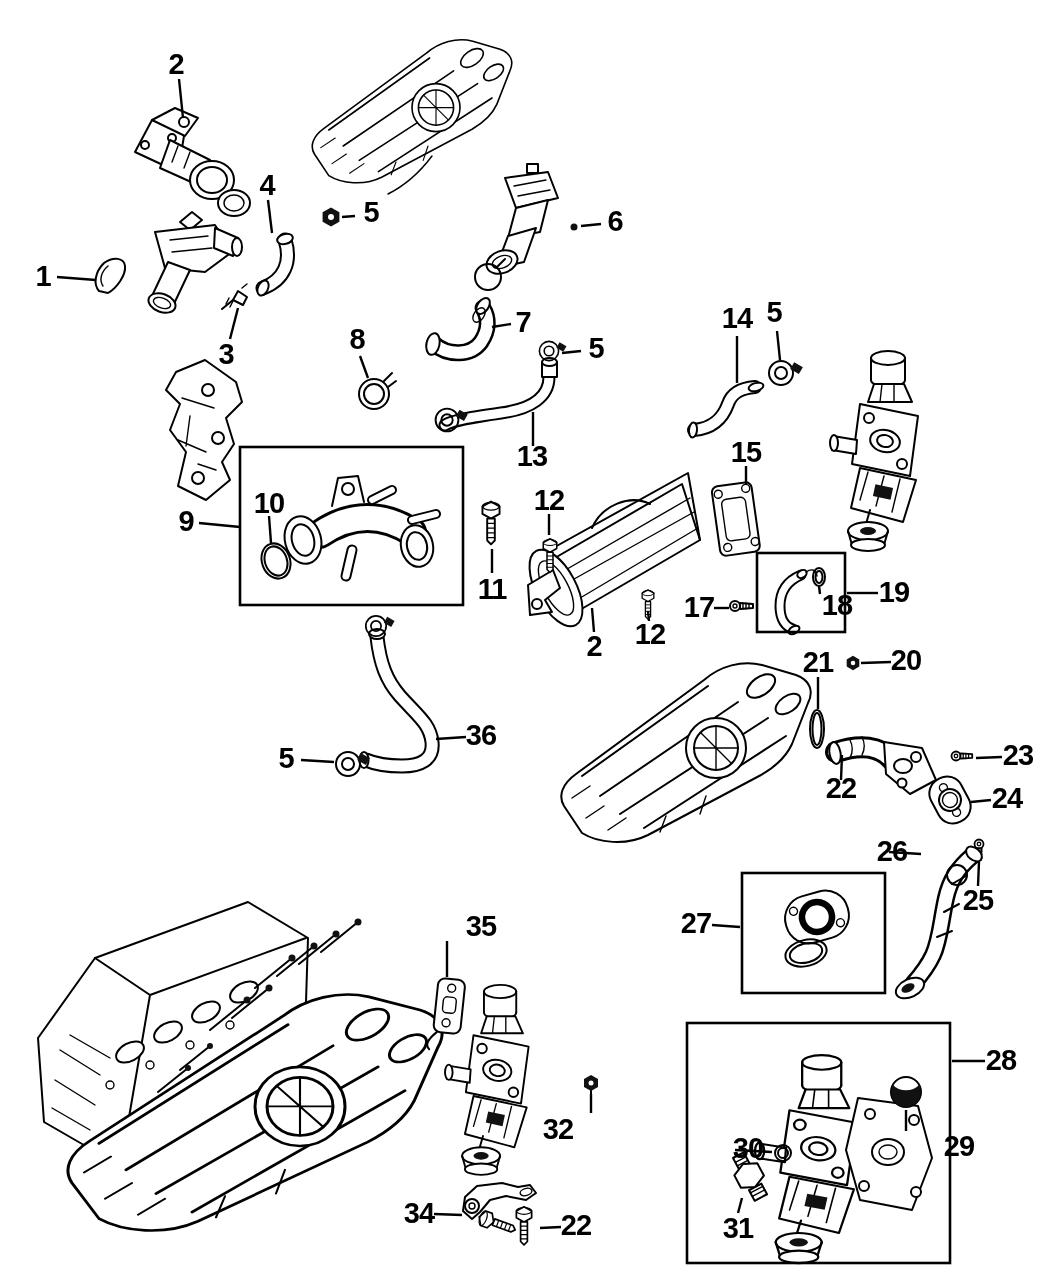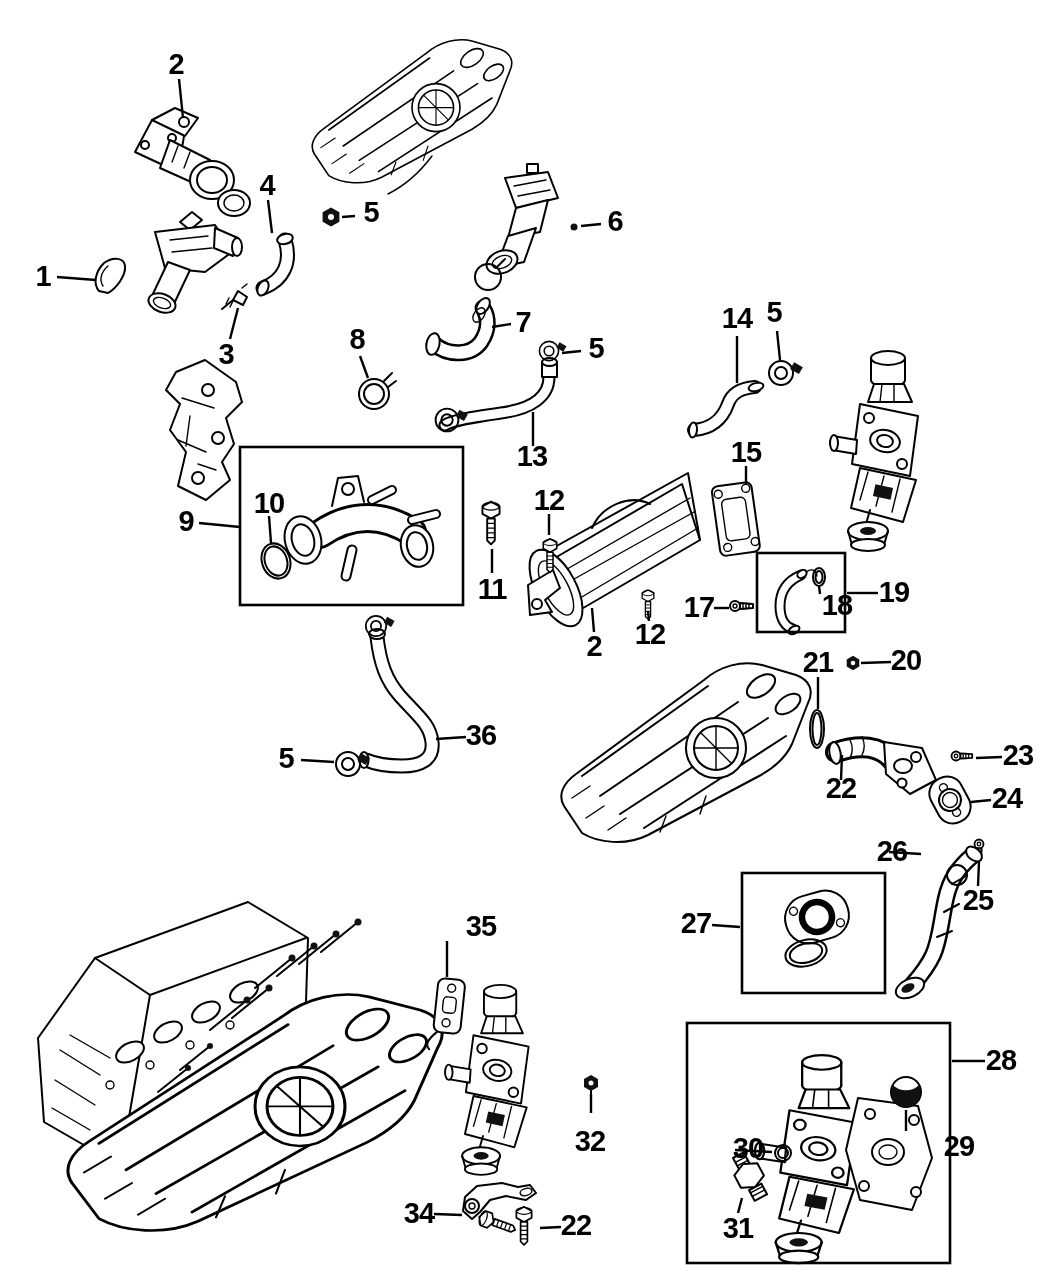--- a/index.html
+++ b/index.html
@@ -435,20 +435,20 @@
       <span class="callout" style="left: 841px; top: 748px; margin-top: 40px;">22</span>
       <span class="callout" style="left: 1018px; top: 755px;">23</span>
       <span class="callout" style="left: 1007px; top: 798px;">24</span>
       <span class="callout" style="left: 978px; top: 900px;">25</span>
       <span class="callout" style="left: 892px; top: 851px;">26</span>
       <span class="callout" style="left: 696px; top: 923px;">27</span>
       <span class="callout" style="left: 1001px; top: 1060px;">28</span>
       <span class="callout" style="left: 959px; top: 1146px;">29</span>
       <span class="callout" style="left: 748px; top: 1148px;">30</span>
       <span class="callout" style="left: 738px; top: 1228px;">31</span>
-      <span class="callout" style="left: 590px; top: 1129px; margin-top: 12px;">32</span>
+      <span class="callout" style="left: 558px; top: 1129px;">32</span>
       <span class="callout" style="left: 576px; top: 1225px;">22</span>
       <span class="callout" style="left: 419px; top: 1213px;">34</span>
       <span class="callout" style="left: 447px; top: 926px; margin-left: 34px;">35</span>
       <span class="callout" style="left: 481px; top: 735px;">36</span>
       <span class="callout" style="left: 286px; top: 758px;">5</span>
     </div>
 </div>
 
 </body></html>

